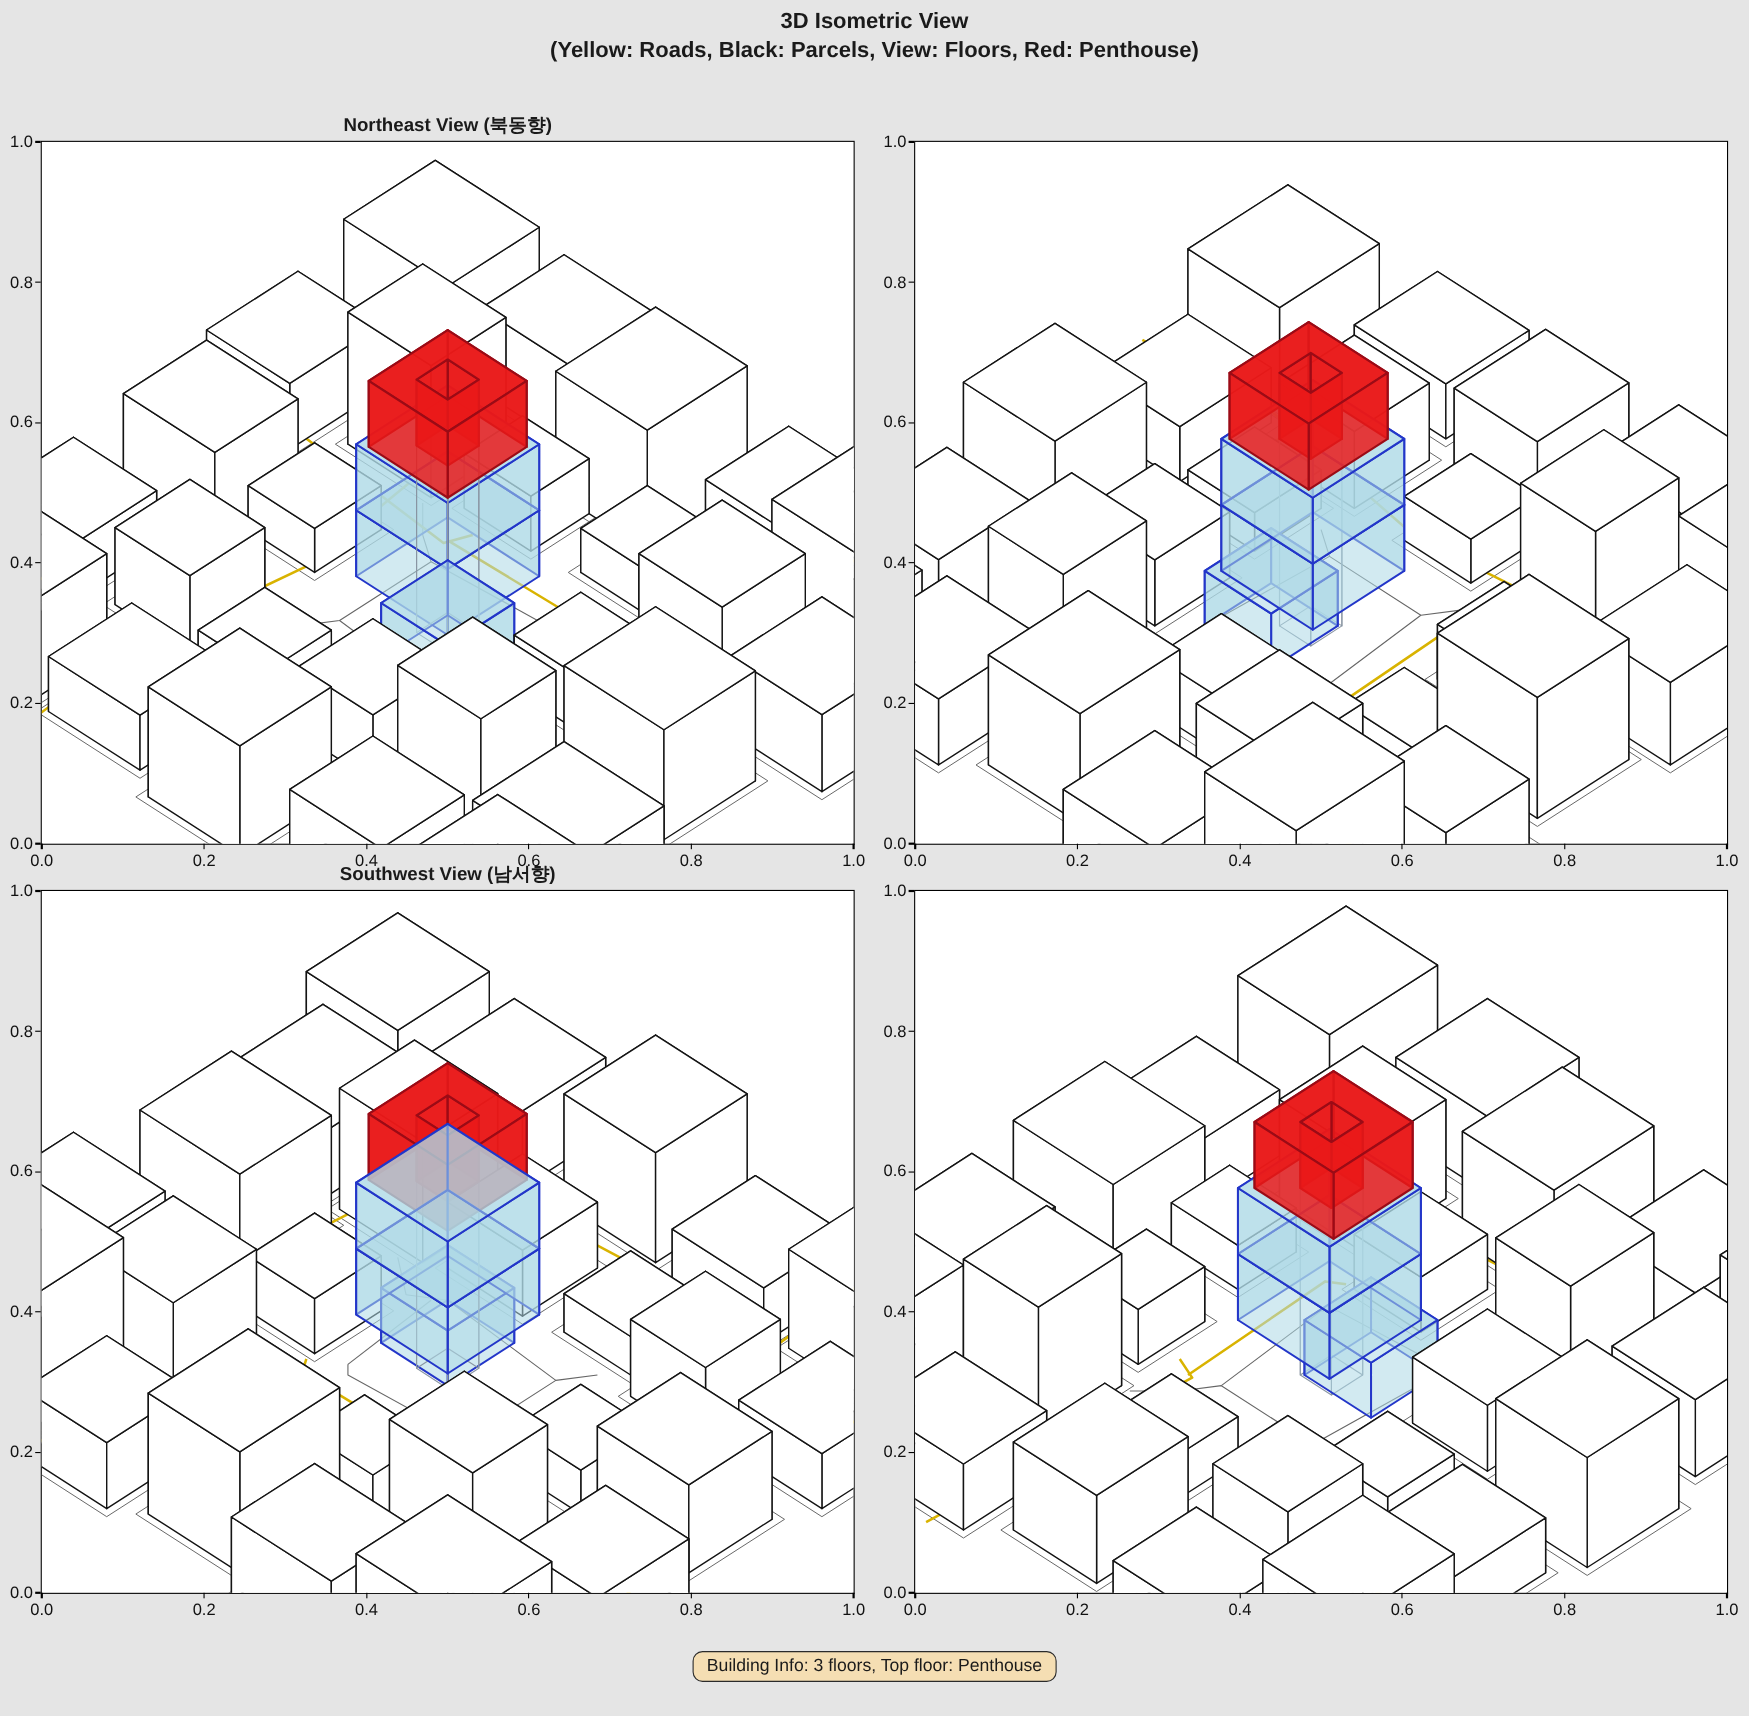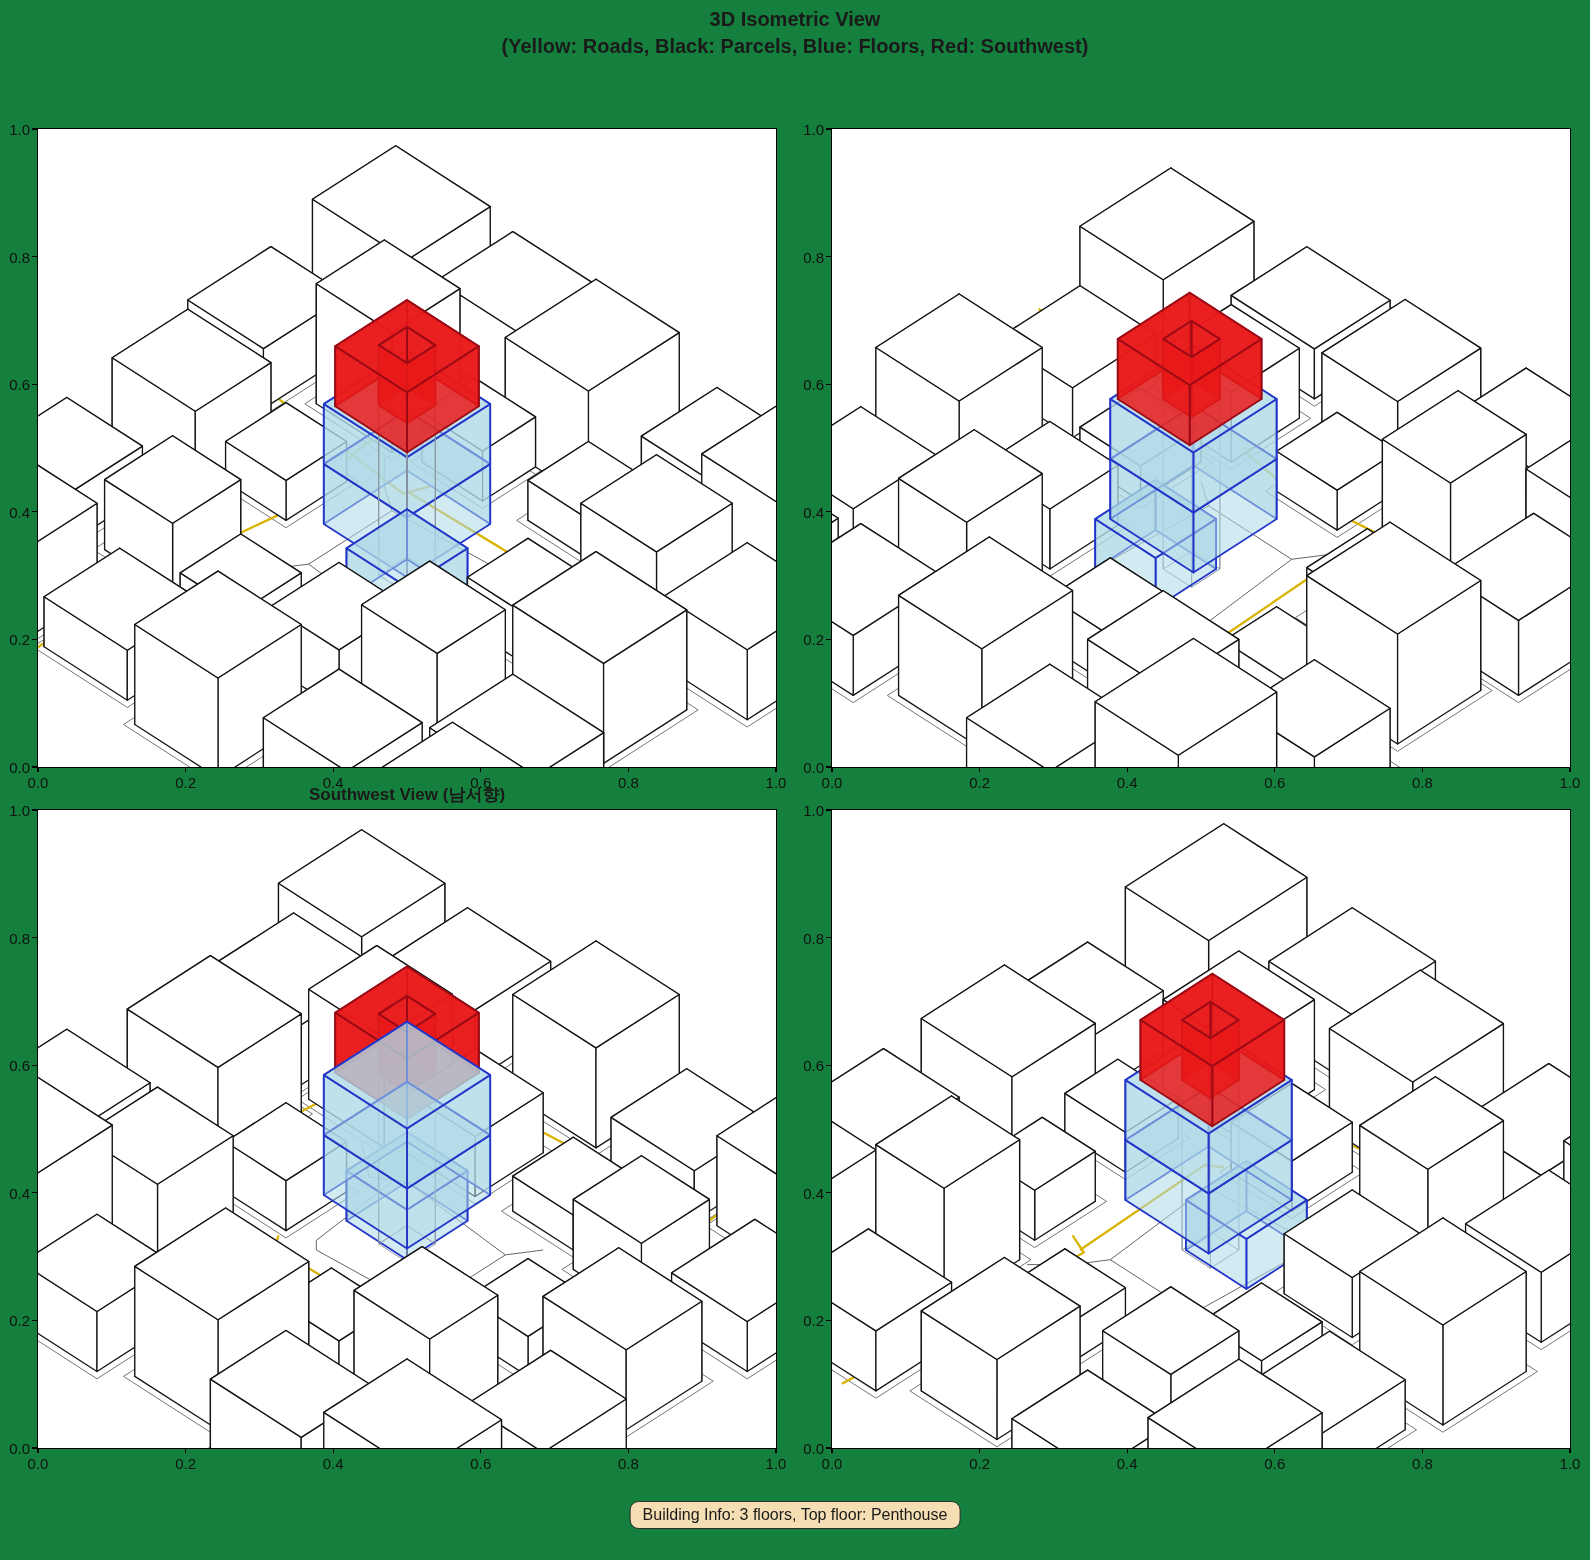--- a/index.html
+++ b/index.html
@@ -1,16 +1,16 @@
 <!DOCTYPE html>
 <html><head>
 <meta charset="utf-8">
 <style>
   html,body{margin:0;padding:0;background:#ffffff;}
-  .fig{position:relative;width:1590px;height:1560px;background:#15803d;overflow:hidden;
+  .fig{position:relative;width:1590px;height:1560px;background:#e5e5e5;overflow:hidden;
        font-family:"Liberation Sans","DejaVu Sans",sans-serif;color:#1a1a1a;}
   .suptitle{position:absolute;top:6px;left:0;width:100%;text-align:center;
             font-size:20px;font-weight:bold;line-height:27px;}
   .panel{position:absolute;width:738px;height:638px;border:1.4px solid #000;background:#fff;}
   .p0{left:37px;top:128px;} .p1{left:831px;top:128px;}
   .p2{left:37px;top:809px;} .p3{left:831px;top:809px;}
   .sub-title{position:absolute;top:-27px;left:0;width:100%;text-align:center;
              font-size:17px;font-weight:bold;white-space:nowrap;}
   .panel svg{display:block;}
   .xtick{position:absolute;font-size:15px;transform:translateX(-50%);top:645px;color:#111;}
@@ -21,24 +21,25 @@
   .badge{position:absolute;top:1501px;left:50%;transform:translateX(-50%);
          background:#f5deb3;border:1.4px solid #2b2b2b;border-radius:9px;
          padding:4px 12px;font-size:16px;white-space:nowrap;}
 </style>
 </head>
 <body>
 
 <div class="fig">
   <div class="suptitle">
     <div>3D Isometric View</div>
-    <div>(Yellow: Roads, Black: Parcels, Blue: Floors, Red: Southwest)</div>
+    <div>(Yellow: Roads, Black: Parcels, View: Floors, Red: Penthouse)</div>
   </div>
 
   <div class="panel p0">
+    <div class="sub-title">Northeast View (북동향)</div>
   <svg width="738" height="638" viewBox="0 0 738 638">
         <path d="M357.7 109.5 L463.5 177.6 L369.0 238.3 L263.2 170.3 Z" fill="none" stroke="#666666" stroke-width="0.9" stroke-linejoin="round"></path>
         <path d="M474.8 170.3 L576.9 235.9 L490.0 291.8 L387.9 226.2 Z" fill="none" stroke="#666666" stroke-width="0.9" stroke-linejoin="round"></path>
         <path d="M558.0 252.9 L652.5 313.6 L550.4 379.3 L455.9 318.5 Z" fill="none" stroke="#666666" stroke-width="0.9" stroke-linejoin="round"></path>
         <path d="M679.0 311.2 L765.9 367.1 L679.0 423.0 L592.0 367.1 Z" fill="none" stroke="#666666" stroke-width="0.9" stroke-linejoin="round"></path>
         <path d="M747.0 384.1 L856.6 454.6 L762.1 515.3 L652.5 444.9 Z" fill="none" stroke="#666666" stroke-width="0.9" stroke-linejoin="round"></path>
         <path d="M232.9 170.3 L319.9 226.2 L225.4 286.9 L138.4 231.0 Z" fill="none" stroke="#666666" stroke-width="0.9" stroke-linejoin="round"></path>
         <path d="M346.3 223.7 L433.3 279.6 L353.9 330.6 L266.9 274.8 Z" fill="none" stroke="#666666" stroke-width="0.9" stroke-linejoin="round"></path>
         <path d="M437.0 291.8 L508.9 337.9 L444.6 379.3 L372.8 333.1 Z" fill="none" stroke="#666666" stroke-width="0.9" stroke-linejoin="round"></path>
         <path d="M550.4 345.2 L614.7 386.5 L542.9 432.7 L478.6 391.4 Z" fill="none" stroke="#666666" stroke-width="0.9" stroke-linejoin="round"></path>

